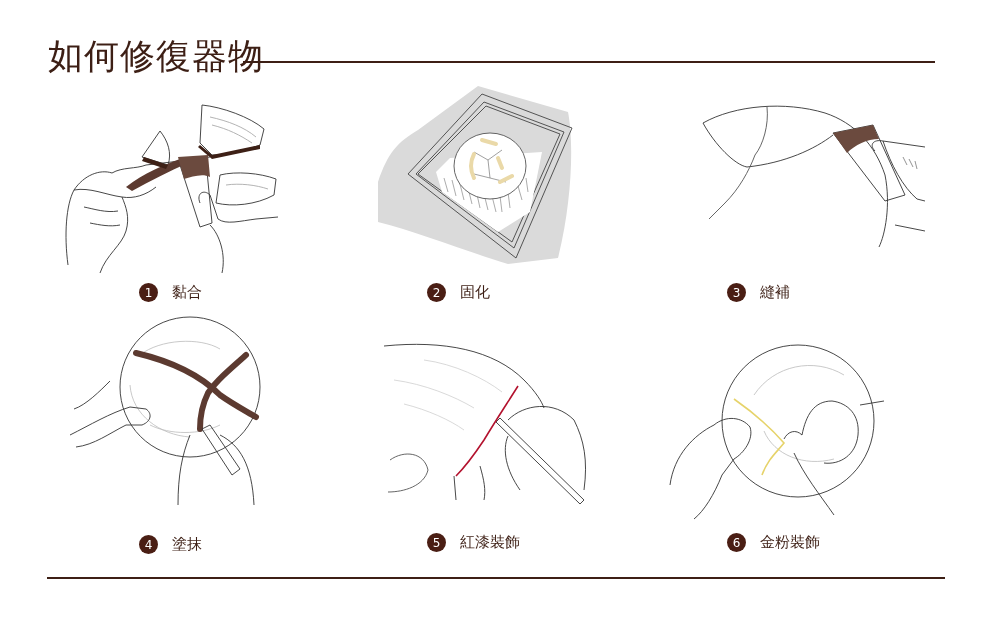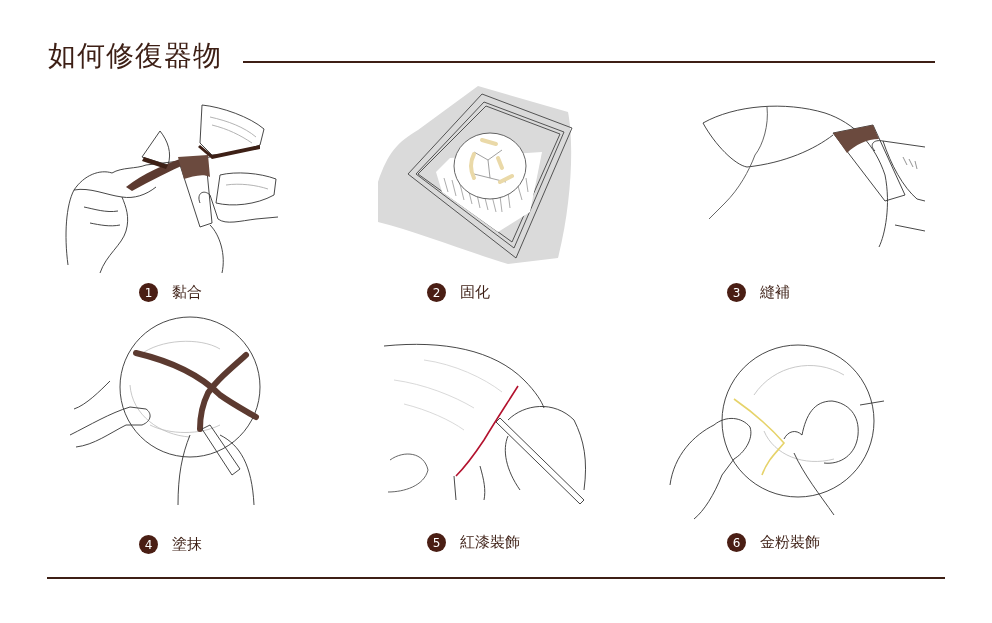--- a/index.html
+++ b/index.html
@@ -3,21 +3,21 @@
   <meta charset="utf-8">
   <style>
     html, body { margin: 0; padding: 0; background: #ffffff; }
     body {
       width: 992px; height: 623px; position: relative; overflow: hidden;
       font-family: "DejaVu Serif", "Liberation Serif", serif;
       color: #3a1d14;
     }
     .title {
       position: absolute; left: 48px; top: 38px;
-      font-size: 28px; letter-spacing: 1px; color: #3d1f15;
+      font-size: 35px; letter-spacing: 1px; color: #3d1f15;
       line-height: 36px; font-weight: normal;
     }
     .title-rule {
       position: absolute; left: 243px; top: 61px; width: 692px; height: 2px;
       background: #3d1f15;
     }
     .bottom-rule {
       position: absolute; left: 47px; top: 577px; width: 898px; height: 2px;
       background: #3d1f15;
     }

